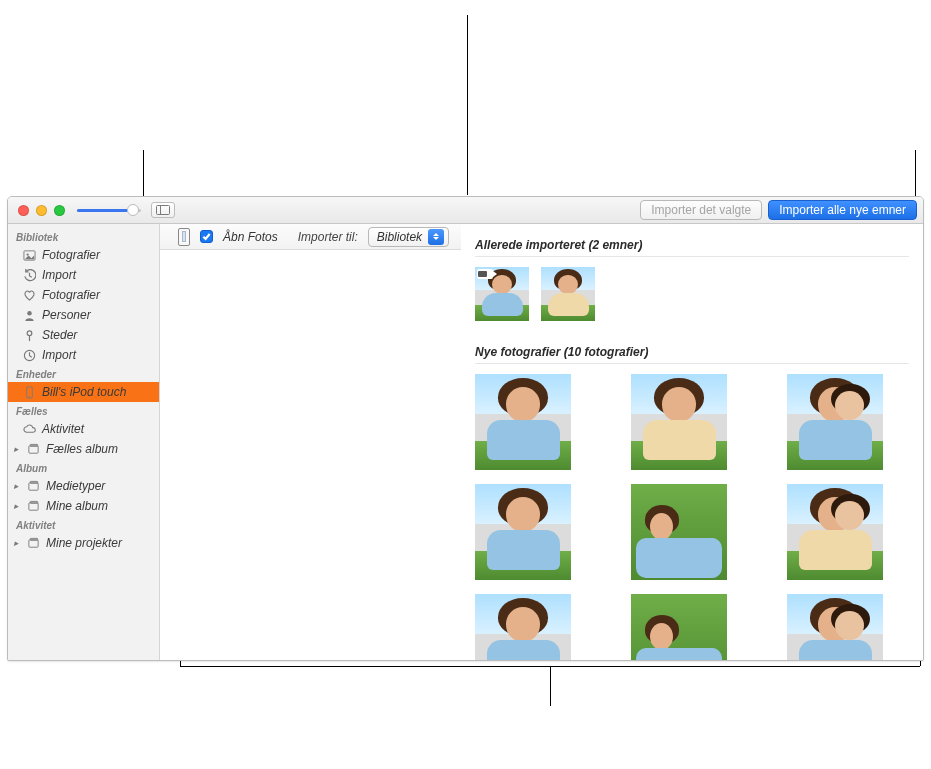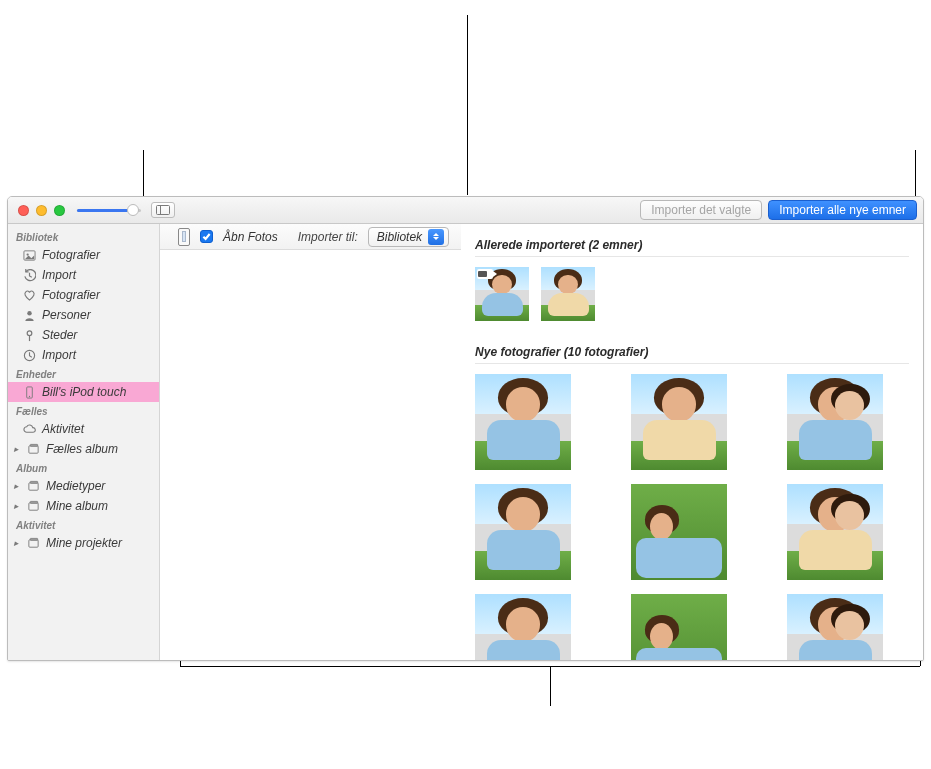--- a/index.html
+++ b/index.html
@@ -100,21 +100,21 @@
   .sb-group-label {
     font-size: 10px; color: #808080; font-weight:600;
     padding: 4px 8px 2px 8px;
   }
   .sb-item {
     display:flex; align-items:center; gap:6px;
     padding: 3px 6px 3px 14px;
     font-size: 12px; color: #3a3a3a;
     cursor: default;
   }
-  .sb-item.selected { background: #f9a8d4; }
+  .sb-item.selected { background: #f97316; }
   .sb-item .chev { width:8px; text-align:center; color:#7a7a7a; font-size:9px; margin-left:-10px; }
   .sb-icon { width:14px; flex:none; display:flex; align-items:center; justify-content:center; color:#6f6f6f; }
   .sb-icon svg { width:13px; height:13px; }
 
   .main { flex:1; display:flex; flex-direction:row; overflow:hidden; background:#fff; }
   .importbar {
     height: 26px; border-bottom:1px solid #dcdcdc;
     background: linear-gradient(#fcfcfc,#f2f2f2);
     display:flex; align-items:center; padding:0 12px 0 18px; gap:10px;
     font-size:12px; color:#333;

